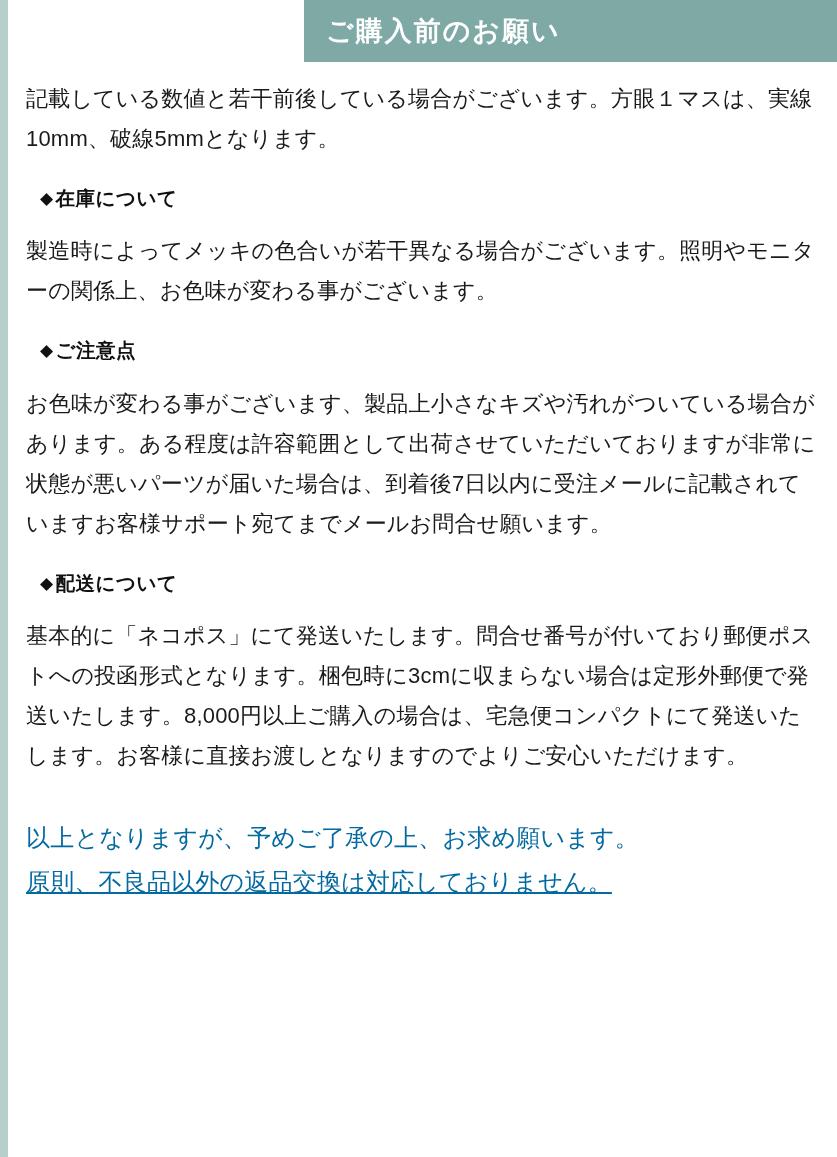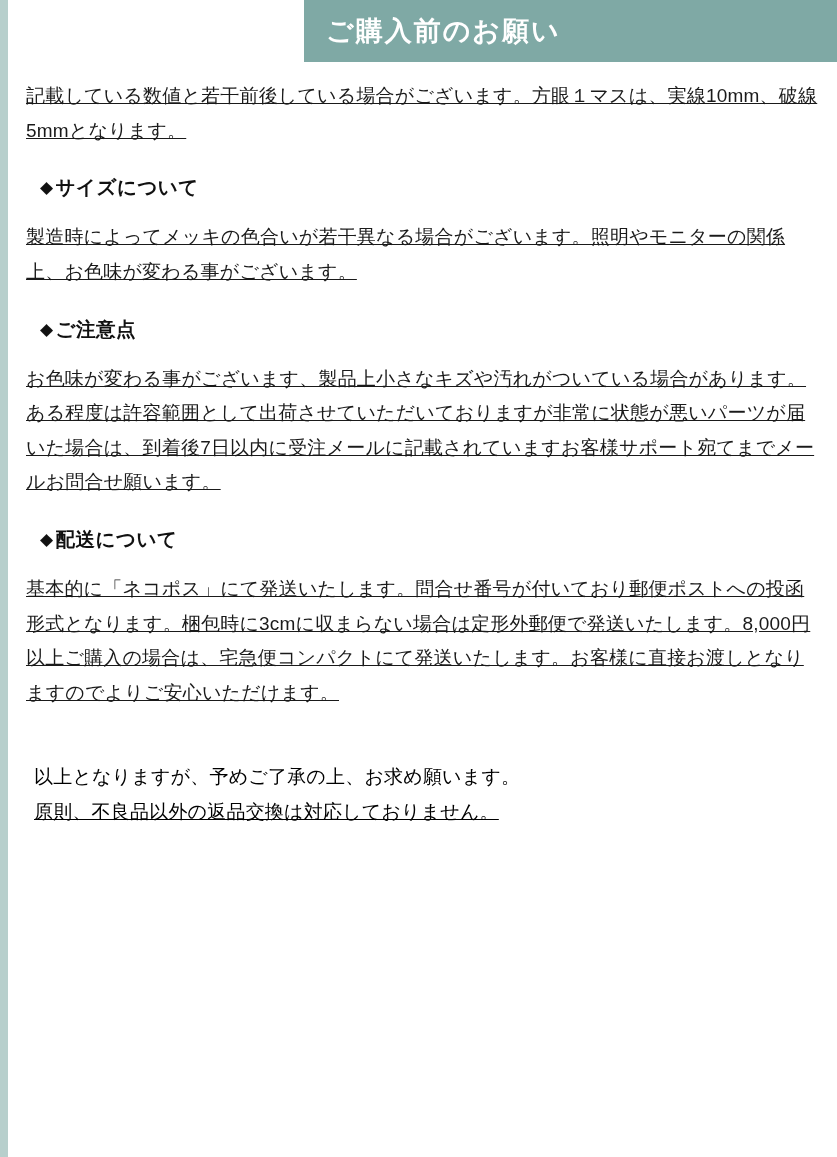--- a/index.html
+++ b/index.html
@@ -76,33 +76,32 @@
     padding: 24px 0 0 22px;
     line-height: 1.6;
   }
   .sec-head .diamond {
     display: inline-block;
     margin-right: 2px;
     font-size: 17px;
     vertical-align: 1px;
   }
   .sec-body {
-    font-size: 19px;
+    font-size: 22px;
     line-height: 1.82;
     color: #1a1a1a;
     margin: 0;
     padding: 17px 0 0 8px;
     letter-spacing: 0.2px;
-    text-decoration: underline;
   }
   .closing {
-    font-size: 19px;
+    font-size: 24px;
     line-height: 1.85;
-    color: #000000;
-    margin: 8px;
+    color: #0369a1;
+    margin: 0;
     padding: 40px 0 0 8px;
     letter-spacing: 0.2px;
   }
   .closing .line2 {
     display: block;
     text-decoration: underline;
   }
 </style>
 </head>
 <body>
@@ -117,21 +116,21 @@
     </div>
   </div>
 
   <div class="content">
 
     <div class="section">
       <p class="sec-body">記載している数値と若干前後している場合がございます。方眼１マスは、実線10mm、破線5mmとなります。</p>
     </div>
 
     <div class="section">
-      <h2 class="sec-head"><span class="diamond">◆</span><span>サイズについて</span></h2>
+      <h2 class="sec-head"><span class="diamond">◆</span><span>在庫について</span></h2>
       <p class="sec-body">製造時によってメッキの色合いが若干異なる場合がございます。照明やモニターの関係上、お色味が変わる事がございます。</p>
     </div>
 
 
     <div class="section">
       <h2 class="sec-head"><span class="diamond">◆</span><span>ご注意点</span></h2>
       <p class="sec-body">お色味が変わる事がございます、製品上小さなキズや汚れがついている場合があります。ある程度は許容範囲として出荷させていただいておりますが非常に状態が悪いパーツが届いた場合は、到着後7日以内に受注メールに記載されていますお客様サポート宛てまでメールお問合せ願います。</p>
     </div>
 
 

